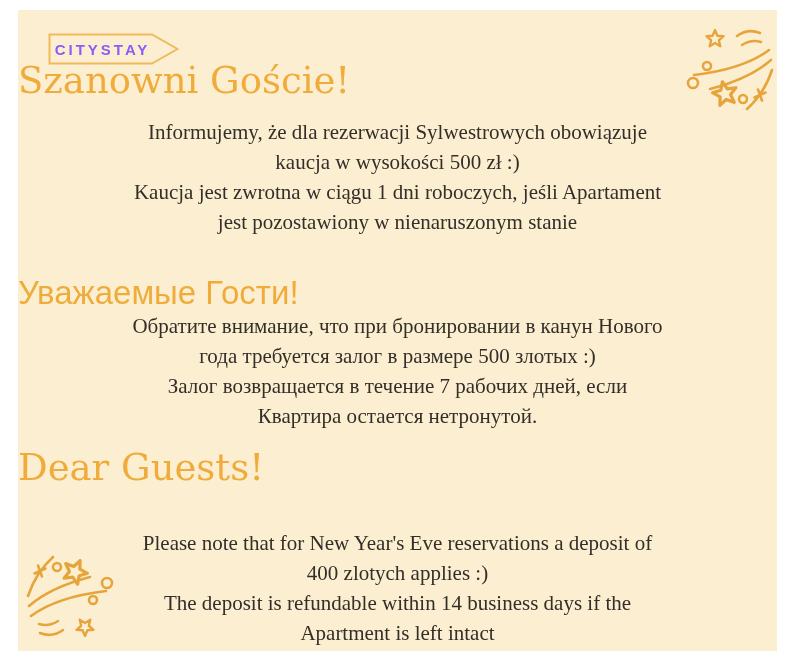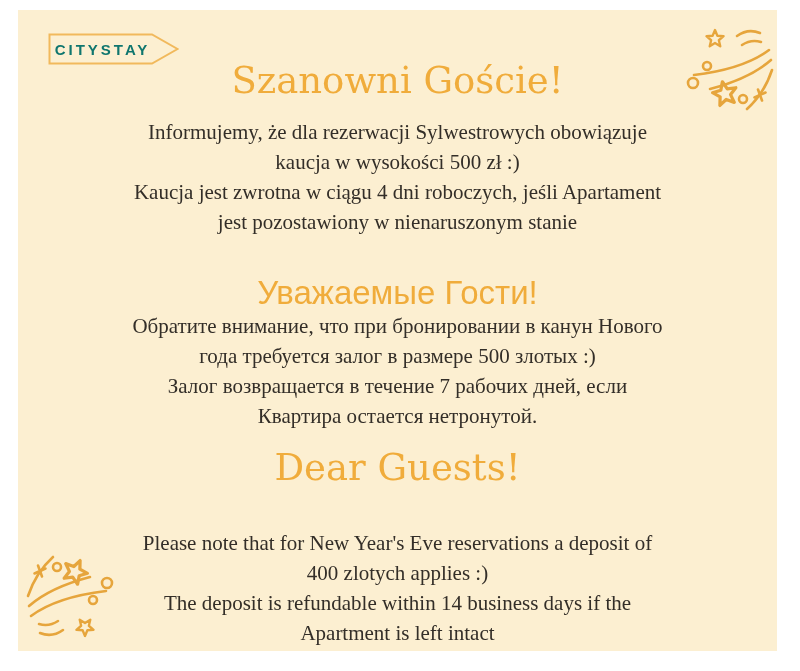--- a/index.html
+++ b/index.html
@@ -19,31 +19,31 @@
   
   .logo{
     position:absolute;left:30px;top:23px;
     width:131px;height:32px;
   }
   .logo svg{position:absolute;left:0;top:0;}
   .logo-text{
     position:absolute;left:0;top:0;width:106px;height:32px;
     display:flex;align-items:center;justify-content:center;
     font-size:15px;font-weight:600;letter-spacing:3px;
-    color:#0f766e;
+    color:#8b5cf6;
     padding-left:3px;box-sizing:border-box;
   }
   
   .doodle{position:absolute;}
   .doodle.tr{left:663px;top:14px;}
   .doodle.bl{left:6px;top:540px;transform:rotate(180deg);}
   
   .heading{
     position:absolute;left:0;width:100%;
-    margin:0;text-align:center;
+    margin:0;text-align:left;
     color:#f0ac3b;font-weight:400;
   }
   .heading.serif{
     font-family:"DejaVu Serif","Liberation Serif",serif;
     font-size:37px;line-height:42px;
   }
   .heading.sans{
     font-family:"Liberation Sans","DejaVu Sans",sans-serif;
     font-size:33px;line-height:38px;font-weight:400;margin-top:20px;
   }
@@ -102,21 +102,21 @@
       <path transform="translate(44,70) scale(1.25) rotate(-12)" d="M0,-10 L2.65,-3.64 L9.51,-3.09 L4.28,1.39 L5.88,8.09 L0,4.5 L-5.88,8.09 L-4.28,1.39 L-9.51,-3.09 L-2.65,-3.64 Z"></path>
       <circle cx="62" cy="75" r="4"></circle>
       <path d="M73.5,73.5 L84.5,68.5 M77,65.5 L81,76.5"></path>
     </g>
   </svg>
 
   <h1 class="heading serif h-pl">Szanowni Goście!</h1>
   <div class="para p-pl">
     <div>Informujemy, że dla rezerwacji Sylwestrowych obowiązuje</div>
     <div>kaucja w wysokości 500 zł :)</div>
-    <div>Kaucja jest zwrotna w ciągu 4 dni roboczych, jeśli Apartament</div>
+    <div>Kaucja jest zwrotna w ciągu 1 dni roboczych, jeśli Apartament</div>
     <div>jest pozostawiony w nienaruszonym stanie</div>
   </div>
 
   <h2 class="heading sans h-ru">Уважаемые Гости!</h2>
   <div class="para p-ru">
     <div>Обратите внимание, что при бронировании в канун Нового</div>
     <div>года требуется залог в размере 500 злотых :)</div>
     <div>Залог возвращается в течение 7 рабочих дней, если</div>
     <div>Квартира остается нетронутой.</div>
   </div>

